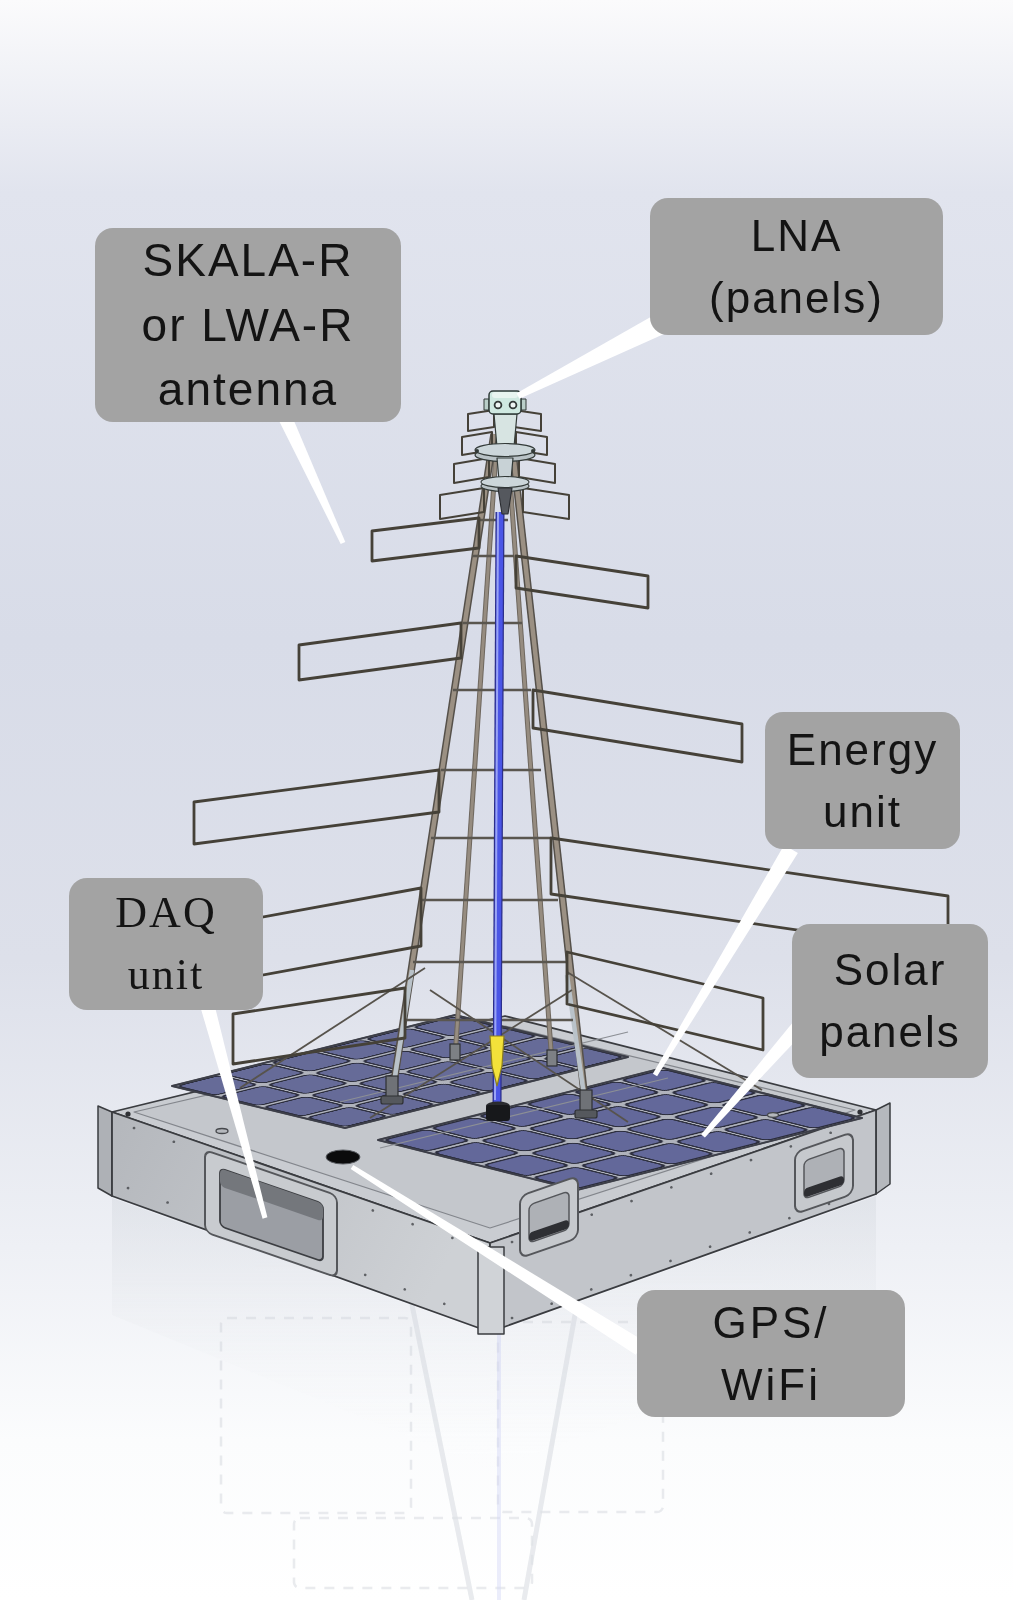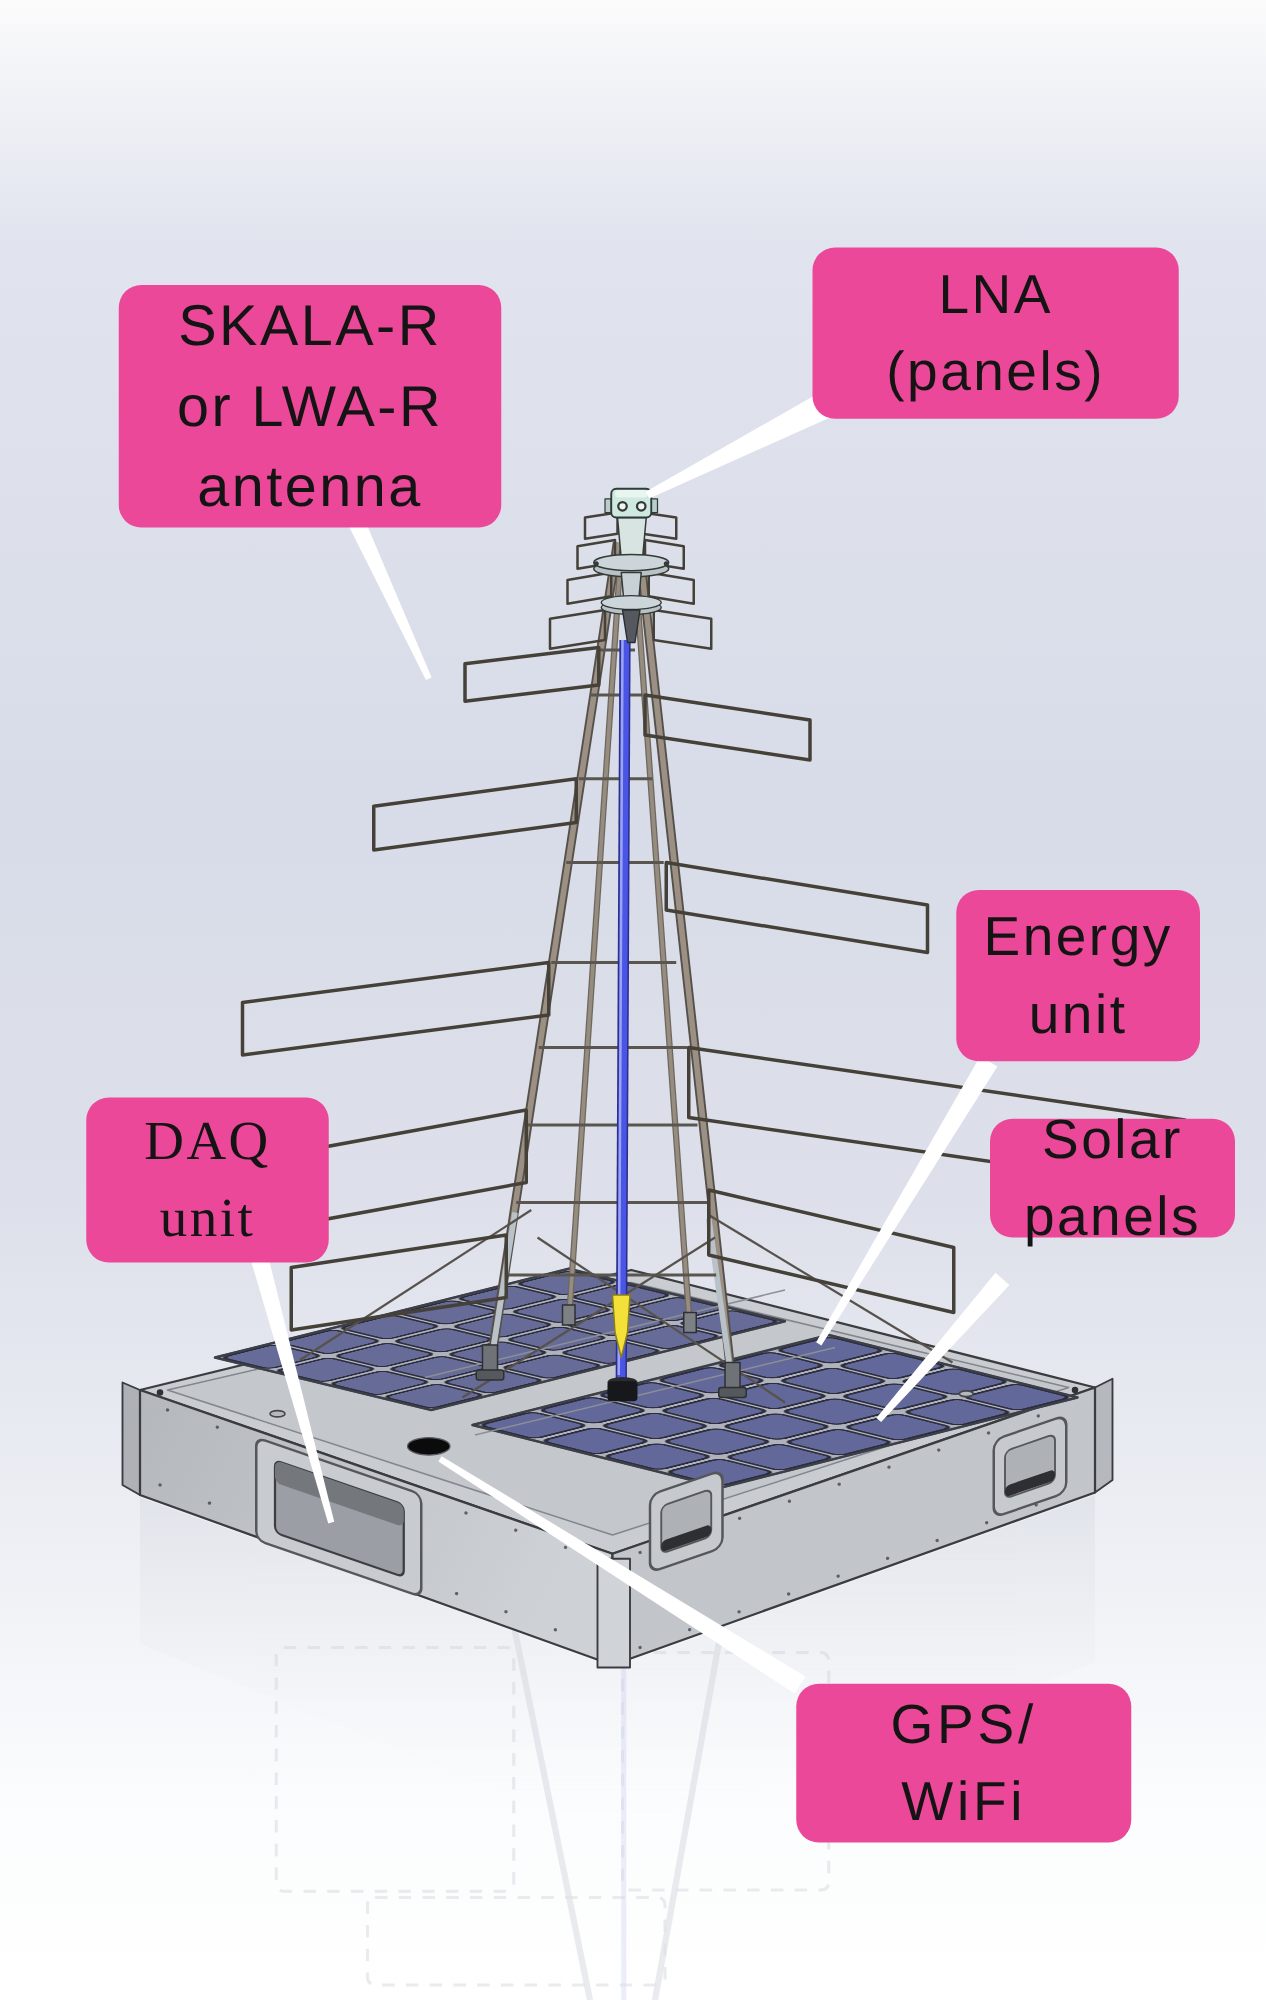--- a/index.html
+++ b/index.html
@@ -1,30 +1,30 @@
 <!DOCTYPE html>
 <html><head>
 <meta charset="utf-8">
 <style>
   html,body{margin:0;padding:0;background:#ffffff;}
   .stage{position:relative;width:1013px;height:1600px;overflow:hidden;
          font-family:"Liberation Sans",sans-serif;}
   .stage svg{position:absolute;left:0;top:0;}
-  .callout{position:absolute;background:#ec4899;border-radius:18px;
+  .callout{position:absolute;background:#a3a3a3;border-radius:18px;
            display:flex;align-items:center;justify-content:center;
            text-align:center;color:#141414;white-space:pre-line;
            font-size:44px;line-height:1.40;letter-spacing:2px;
            font-weight:400;}
   .callout.big{font-size:46px;}
   #lbl-skala {left:95px; top:228px; width:306px;height:194px;}
   #lbl-lna   {left:650px;top:198px; width:293px;height:137px;}
   #lbl-energy{left:765px;top:712px; width:195px;height:137px;align-items:center;}
-  #lbl-solar {left:792px;top:895px; width:196px;height:95px;}
+  #lbl-solar {left:792px;top:924px; width:196px;height:154px;}
   #lbl-daq   {left:69px; top:878px; width:194px;height:132px;font-family:Liberation Serif, serif;}
-  #lbl-gps   {left:637px;top:1347px;width:268px;height:127px;letter-spacing:3px;}
+  #lbl-gps   {left:637px;top:1290px;width:268px;height:127px;letter-spacing:3px;}
 </style>
 </head>
 <body>
 
 <div class="stage">
 <svg width="1013" height="1600" viewBox="0 0 1013 1600">
   <defs>
     <linearGradient id="bgGrad" x1="0" y1="0" x2="0" y2="1">
       <stop offset="0" stop-color="#fbfbfc"></stop>
       <stop offset="0.12" stop-color="#e1e4ee"></stop>

